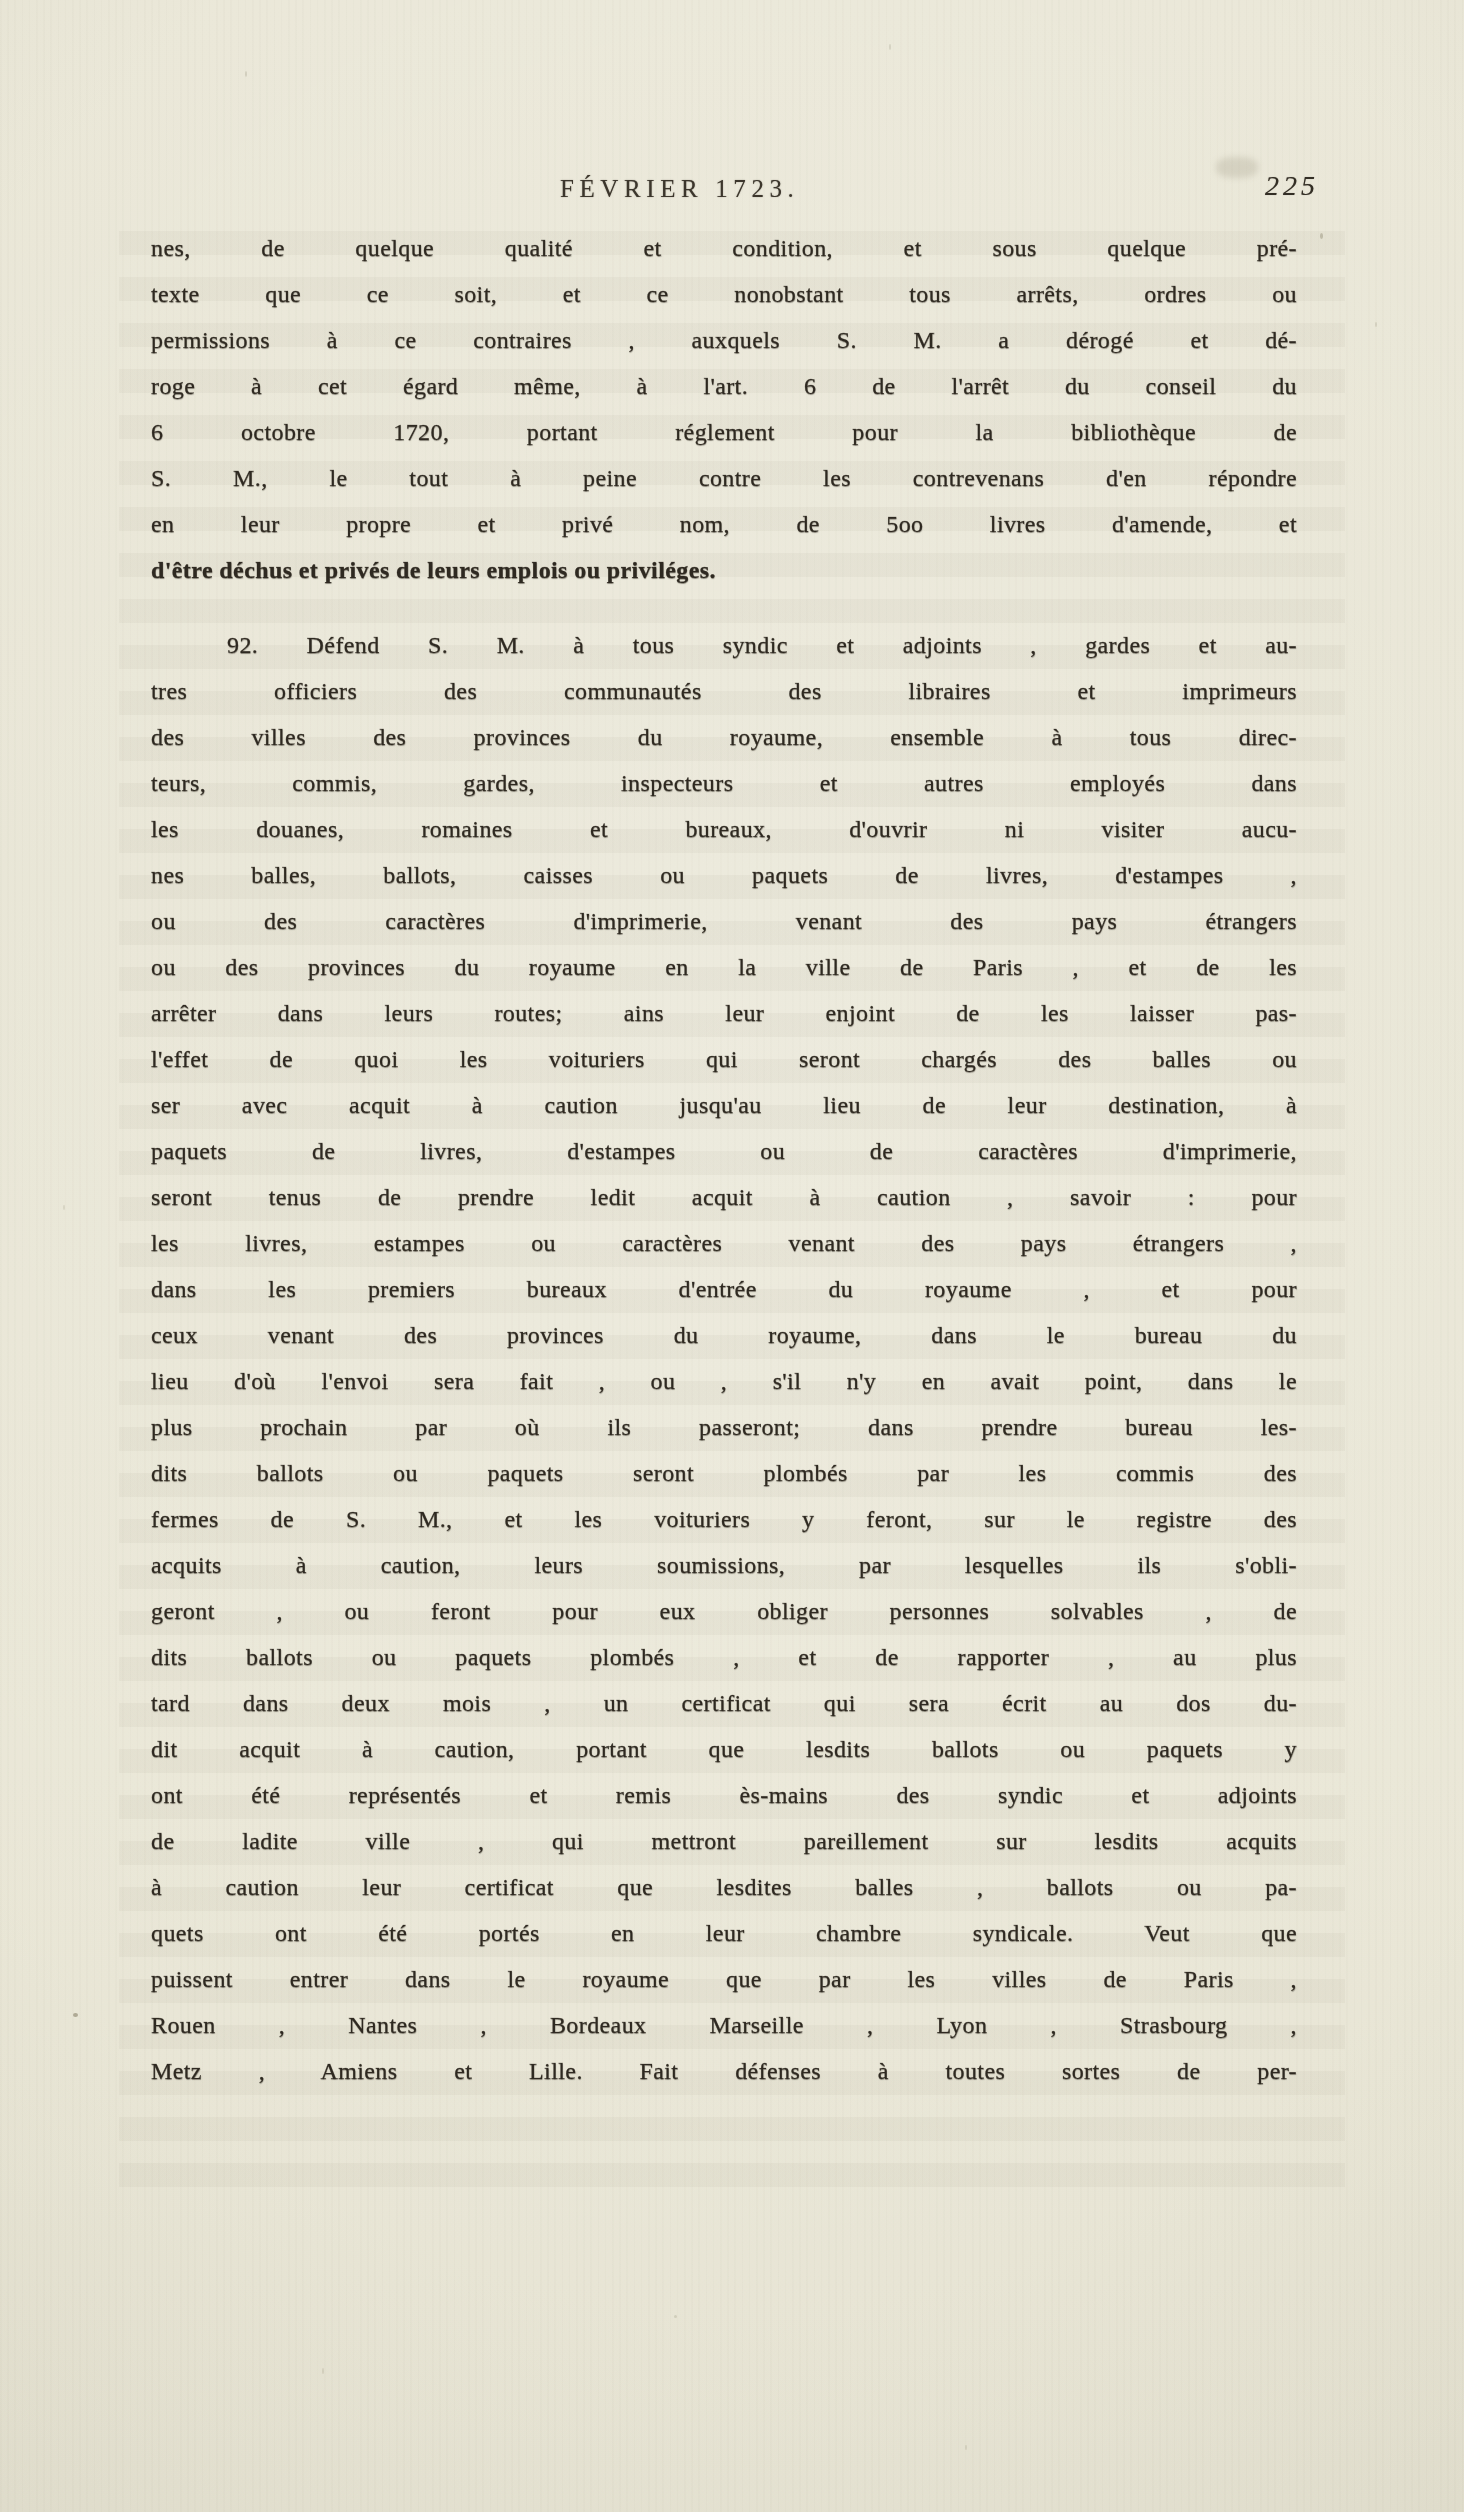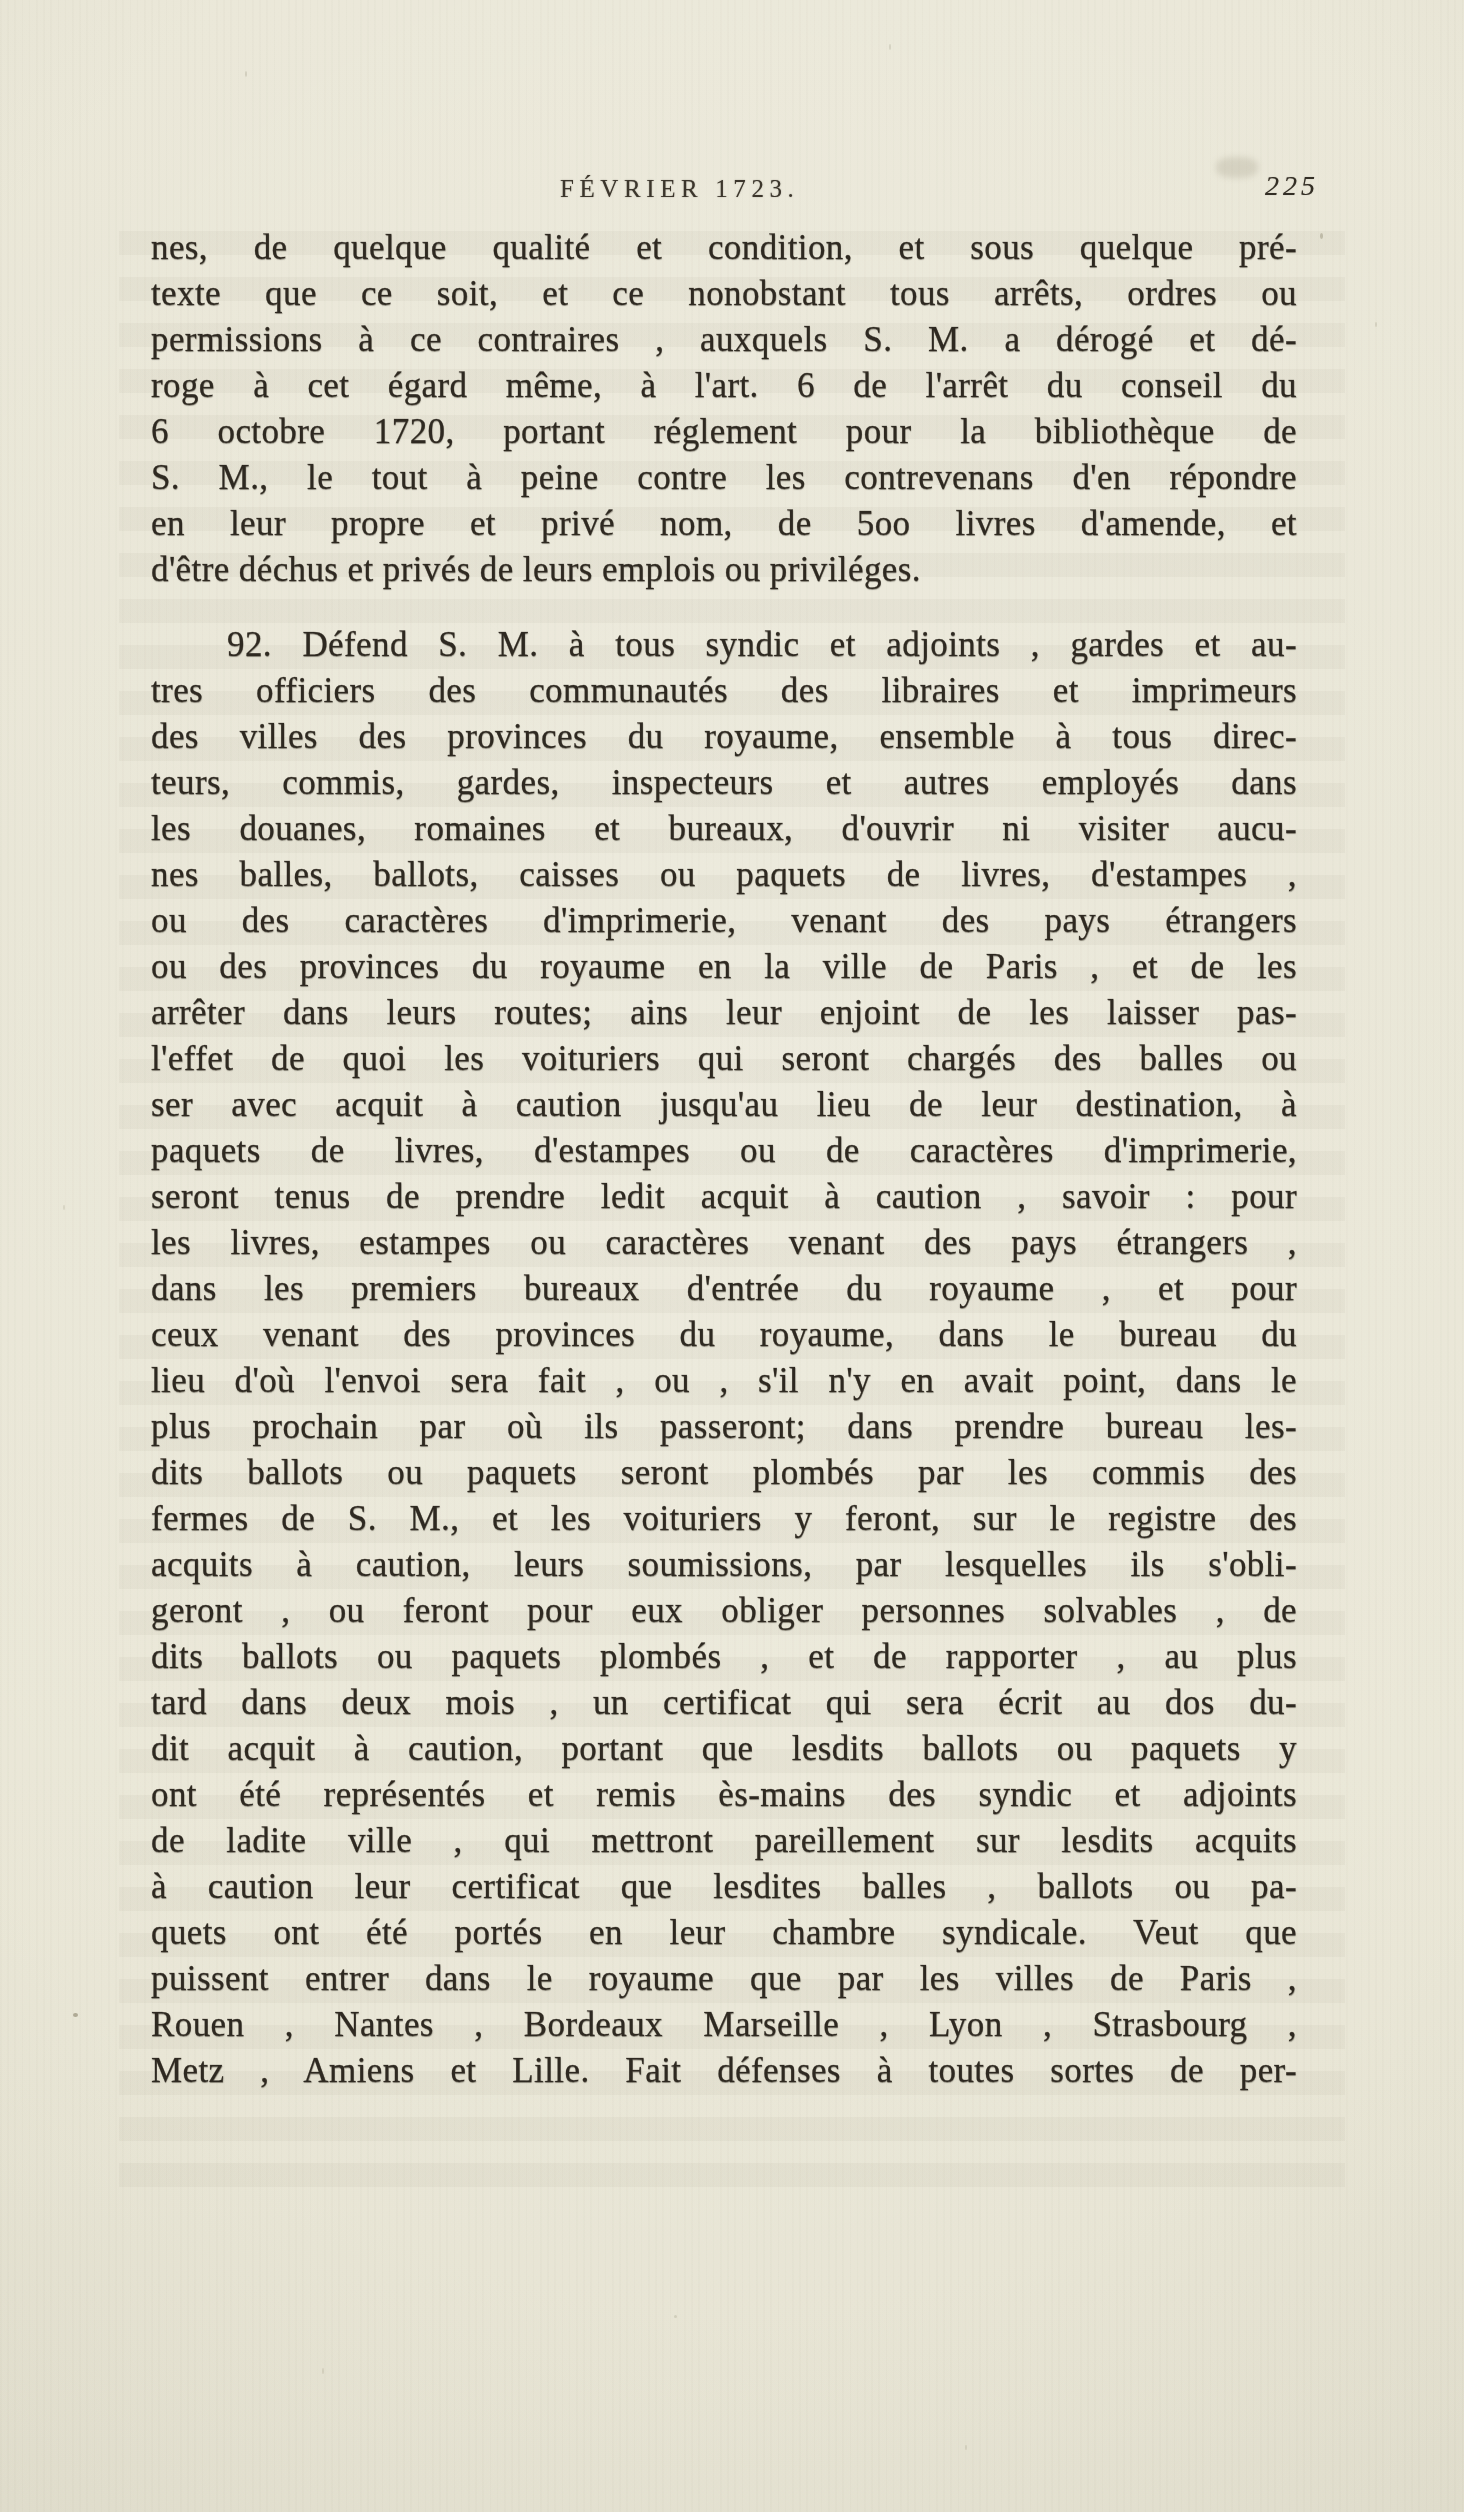--- a/index.html
+++ b/index.html
@@ -33,42 +33,42 @@
     color:#332e25;
     text-shadow:0 0 0.8px rgba(51,46,37,0.5);
     font-style:italic;
   }
   
   .text-block{
     position:absolute;
     left:151px; top:225px;
     width:1146px;
     color:#2e2921;
-    font-size:35px;
+    font-size:24px;
     letter-spacing:0.4px;
     text-shadow:0.3px 0.5px 0.9px rgba(52,46,36,0.45);
     -webkit-text-stroke:0.4px rgba(52,46,36,0.55);
   }
   .text-block::before{ 
     content:"";
     position:absolute; left:-32px; top:6.4px; right:-48px; height:1962px;
     background:repeating-linear-gradient(180deg,
       rgba(118,110,88,0.055) 0px, rgba(118,110,88,0.055) 24px,
       rgba(0,0,0,0) 24px, rgba(0,0,0,0) 46px);
     pointer-events:none;
   }
   .text-line{
     position:relative;
     height:46px;
     line-height:46px;
     text-align:justify;
     text-align-last:justify;
     white-space:nowrap;
   }
-  .text-line.para-end{ text-align-last:left; }
+  .text-line.para-end{ text-align-last:left;font-weight:bold; }
   .text-line.indent{ padding-left:76px;margin-top:29px; }
   
   .speck{ position:absolute; border-radius:50%; background:#6a6248; }
   .speck.s1{ left:73px;  top:2013px; width:4.8px; height:4px; opacity:0.45; }
   .speck.s2{ left:1320px; top:233px; width:3.2px; height:5.6px; opacity:0.30; }
   .speck.s3{ left:1216px; top:157px; width:42px; height:21px; border-radius:40%;
              background:#8d8670; opacity:0.22; filter:blur(3.2px); }
   .speck.s4{ left:245px;  top:71px;  width:2.4px; height:6.4px; opacity:0.18; }
   .speck.s5{ left:889px; top:44px;  width:1.6px; height:5.6px; opacity:0.16; }
   .speck.s6{ left:1375px; top:322px; width:2.4px; height:4.8px; opacity:0.16; }

